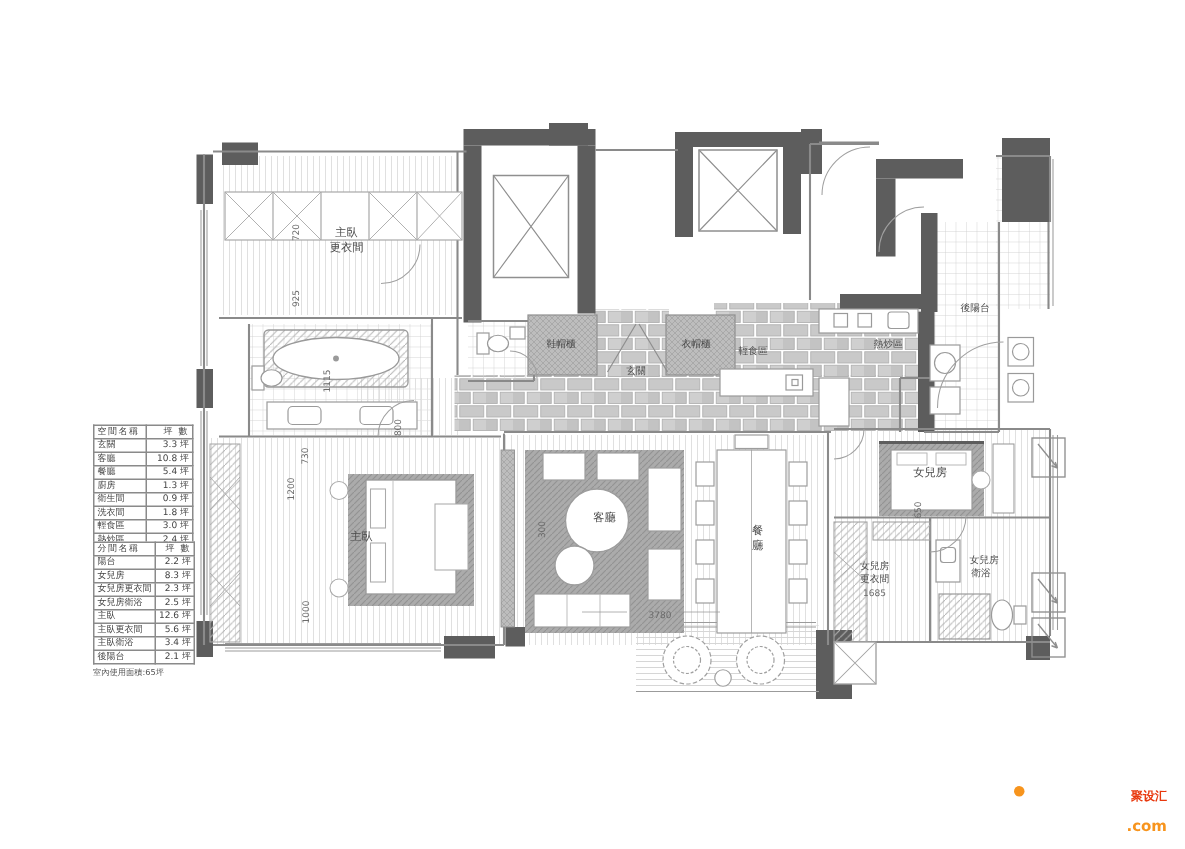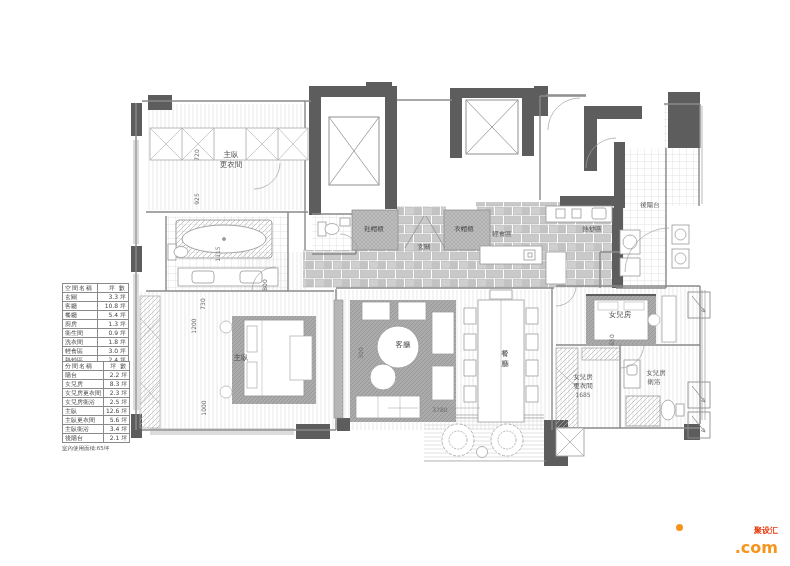--- a/index.html
+++ b/index.html
@@ -18,21 +18,21 @@
   .areatable th{letter-spacing:1px;}
   #tbl-space{left:62px;top:283px;width:67px;}
   #tbl-rooms{left:62px;top:361px;width:67px;}
   .plannote{position:absolute;left:62px;top:445px;font-size:5.5px;color:#555;}
   
   .logo{position:absolute;right:4px;bottom:6px;width:108px;height:40px;}
   .logo-brand{position:absolute;left:0;bottom:2px;font-size:27px;font-weight:800;
       letter-spacing:-1px;line-height:1;font-family:"DejaVu Sans",sans-serif;}
   .logo-dot{position:absolute;width:7px;height:7px;border-radius:50%;left:4px;top:4px;}
   .logo-cn{position:absolute;right:2px;top:5px;font-size:8px;font-weight:bold;}
-  .logo-tld{position:absolute;right:2px;bottom:3px;font-size:16px;font-weight:bold;}
+  .logo-tld{position:absolute;right:2px;bottom:3px;font-size:10px;font-weight:bold;}
 </style>
 </head>
 <body>
 
 <div class="stage">
 
 <svg width="790" height="566" viewBox="0 0 790 566">
   <defs>
     <pattern id="pWoodV" width="4" height="4" patternUnits="userSpaceOnUse">
       <path d="M1 0 V4" stroke="#e0e0e0" stroke-width="0.7"></path>

